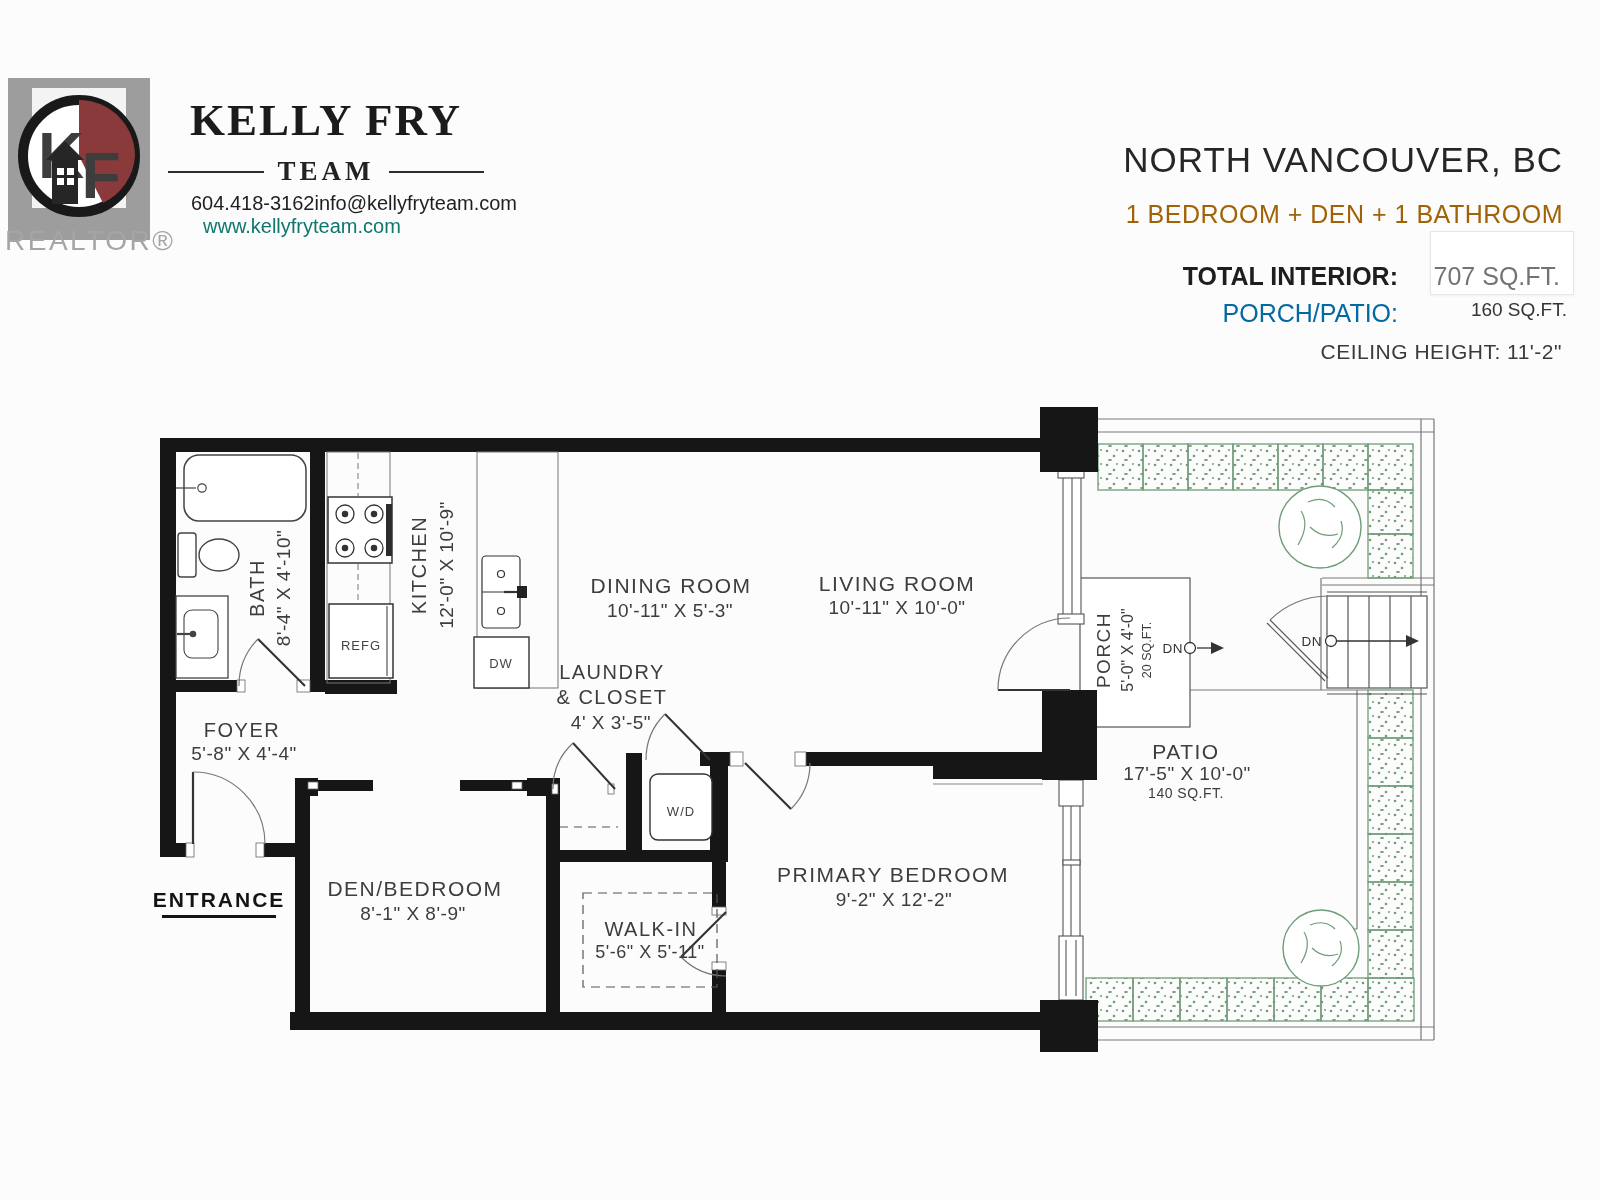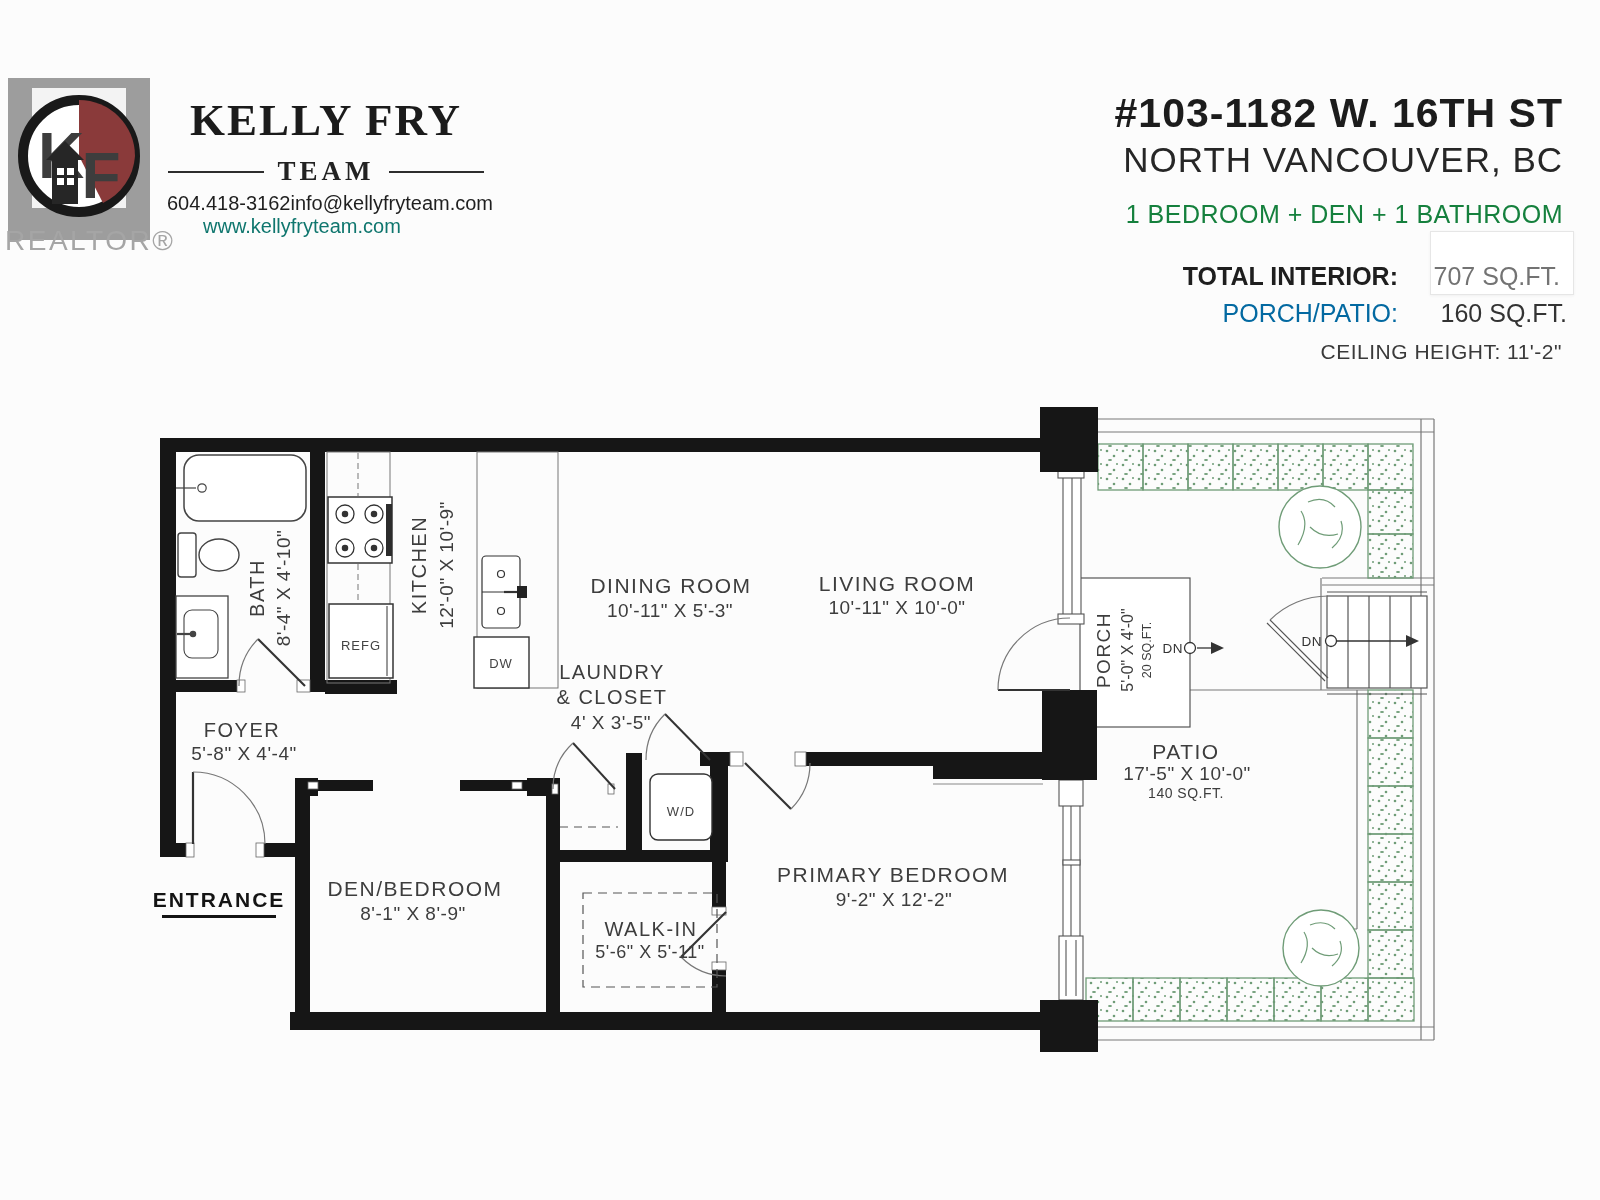--- a/index.html
+++ b/index.html
@@ -10,33 +10,33 @@
   
   .logo{left:8px;top:78px;width:142px;height:162px;}
   .realtor{left:5px;top:225px;width:180px;font-size:28px;letter-spacing:2.5px;color:#a5a5a5;}
   .teamname{left:168px;top:94px;width:316px;text-align:center;
             font-family:"Liberation Serif","DejaVu Serif",serif;font-size:45px;font-weight:600;
             letter-spacing:2px;color:#1b1b1b;white-space:nowrap;}
   .teamrow{left:168px;top:156px;width:316px;display:flex;align-items:center;gap:14px;
            font-family:"Liberation Serif","DejaVu Serif",serif;font-size:27px;font-weight:600;
            letter-spacing:4px;color:#222;}
   .teamrow .tline{flex:1;border-top:2px solid #2d2d2d;height:0;}
-  .contact{left:167px;top:192px;width:374px;display:flex;justify-content:flex-start;
+  .contact{left:167px;top:192px;width:374px;display:flex;justify-content:center;
            font-size:20px;color:#1f1f1f;}
   .web{left:167px;top:215px;font-size:20px;color:#0f766e;margin-left:36px;}
   
   .addr{top:90px;right:37px;font-size:41px;font-weight:bold;letter-spacing:1px;color:#1c1c1c;}
   .city{top:140px;right:37px;font-size:35px;letter-spacing:1px;color:#262626;text-align:center;}
-  .summary{top:200px;right:37px;font-size:25px;letter-spacing:.5px;color:#15803d;}
+  .summary{top:200px;right:37px;font-size:25px;letter-spacing:.5px;color:#a16207;}
   .valuebox{left:1430px;top:231px;width:144px;height:64px;background:#fff;
             border:1px solid #e6e6e6;box-shadow:0 1px 3px rgba(0,0,0,.05);}
   .t-label{top:262px;right:202px;font-size:25px;font-weight:bold;color:#1e1e1e;}
   .t-value{top:262px;right:40px;font-size:25px;color:#737373;}
   .p-label{top:299px;right:202px;font-size:25px;color:#0369a1;}
-  .p-value{top:299px;right:33px;font-size:25px;color:#333;}
+  .p-value{top:299px;right:33px;font-size:19px;color:#333;}
   .ceiling{top:340px;right:38px;font-size:21px;color:#3a3a3a;letter-spacing:.5px;}
   
   svg text{font-family:"Liberation Sans","DejaVu Sans",sans-serif;fill:#3d3d3d;}
   .rn{font-size:21px;letter-spacing:1.5px;}
   .rn20{font-size:20px;letter-spacing:1.5px;}
   .rd{font-size:19px;letter-spacing:.5px;}
   .rd18{font-size:18px;letter-spacing:.5px;}
   .sm{font-size:14px;letter-spacing:.5px;}
   .fx{font-size:13px;letter-spacing:1px;fill:#444;}
   .dn{font-size:13.5px;letter-spacing:.5px;fill:#333;}
@@ -71,21 +71,20 @@
     <span>TEAM</span>
     <span class="tline"></span>
   </div>
   <div class="abs teamname">KELLY FRY</div>
   <div class="abs contact">
     <span>604.418-3162</span>
     <span>info@kellyfryteam.com</span>
   </div>
   <div class="abs web">www.kellyfryteam.com</div>
 
-  <div class="abs addr">#103-1182 W. 16TH ST</div>
   <div class="abs city">NORTH VANCOUVER, BC</div>
   <div class="abs summary">1 BEDROOM + DEN + 1 BATHROOM</div>
   <div class="abs valuebox"></div>
   <div class="abs t-label">TOTAL INTERIOR:</div>
   <div class="abs t-value">707 SQ.FT.</div>
   <div class="abs p-label">PORCH/PATIO:</div>
   <div class="abs p-value">160 SQ.FT.</div>
   <div class="abs ceiling">CEILING HEIGHT: 11'-2"</div>
 
   <svg class="abs" style="left:0;top:0" width="1600" height="1200" viewBox="0 0 1600 1200">

